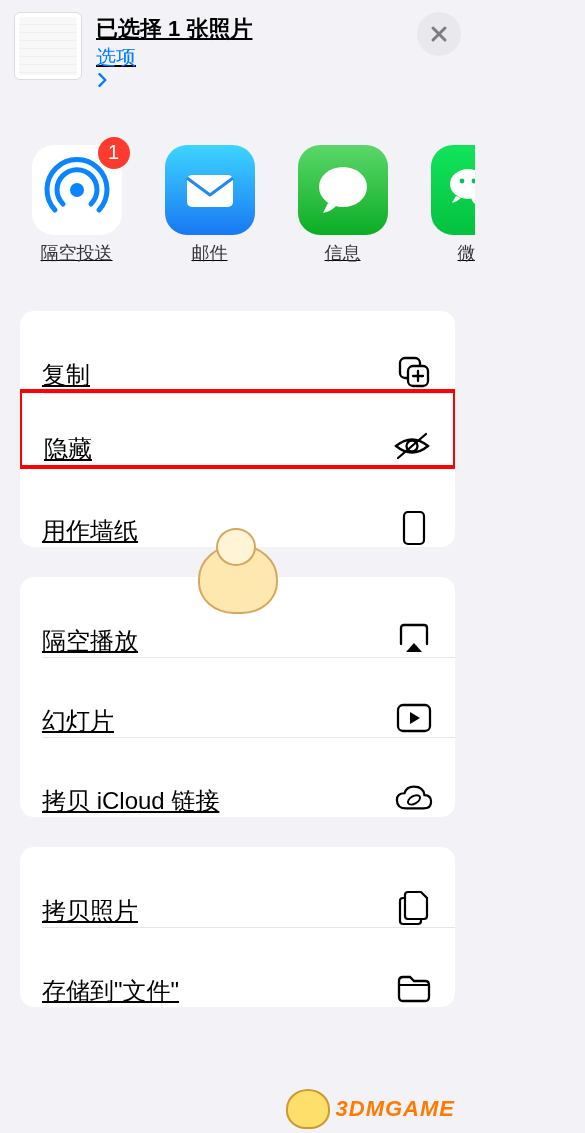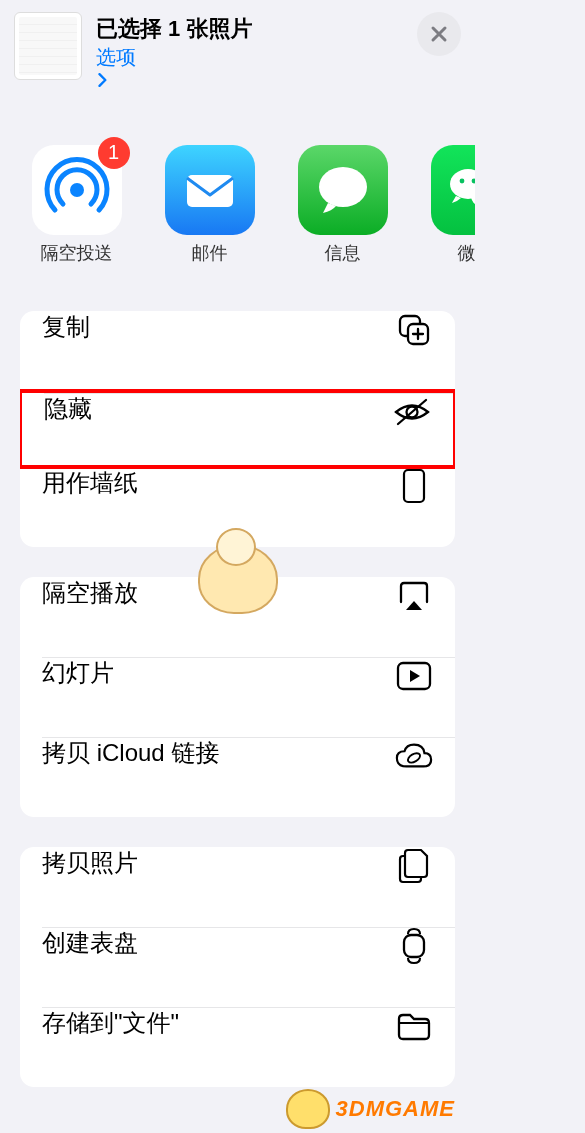--- a/index.html
+++ b/index.html
@@ -1,17 +1,17 @@
 <!DOCTYPE html>
 <html><head>
 <meta charset="utf-8">
 <style>
   * { margin: 0; padding: 0; box-sizing: border-box; }
   html, body { width: 585px; height: 1133px; background: #f2f2f7; font-family: -apple-system, "PingFang SC", "Helvetica Neue", sans-serif; overflow: hidden; }
-  .sheet { width: 475px; height: 1133px; background: #f2f2f7; position: relative; }
+  .sheet { width: 475px; height: 1133px; background: #f2f2f7; position: relative; text-decoration: underline; }
 
   
   .header { display: flex; align-items: flex-start; padding: 12px 14px 18px 14px; }
   .thumb { width: 68px; height: 68px; border-radius: 6px; background: #fff; border: 1px solid #ddd; margin-right: 14px; flex-shrink: 0; padding: 4px; }
   .thumb-inner { width: 100%; height: 100%; background: repeating-linear-gradient(#f8f8f8,#f8f8f8 7px,#f0f0f0 7px,#f0f0f0 8px); border-radius: 2px; }
   .header-text { flex: 1; padding-top: 2px; }
   .title { font-size: 22px; font-weight: 600; color: #000; line-height: 1.35; }
   .options { font-size: 20px; color: #007aff; display: flex; gap: 2px; cursor: pointer; flex-direction: column; }
   .options svg { width: 14px; height: 14px; }
   .close { width: 44px; height: 44px; border-radius: 22px; background: #e9e9ed; display: flex; align-items: center; justify-content: center; cursor: pointer; flex-shrink: 0; margin-left: 8px; }
@@ -23,21 +23,21 @@
   .app-icon { width: 90px; height: 90px; border-radius: 22px; position: relative; display: flex; align-items: center; justify-content: center; }
   .app-label { margin-top: 6px; font-size: 18px; color: #333; }
   .badge { position: absolute; top: -8px; right: -8px; min-width: 32px; height: 32px; border-radius: 16px; background: #ff3b30; color: #fff; font-size: 20px; display: flex; align-items: center; justify-content: center; font-weight: 500; }
   .partial-app { width: 40px; flex-shrink: 0; }
   .partial-icon { width: 90px; height: 90px; border-radius: 22px; background: linear-gradient(135deg,#ffd93b,#ffb800); margin-left: 4px; }
 
   
   .content { padding: 0 20px; }
   .group { background: #fff; border-radius: 14px; margin-top: 30px; overflow: hidden; }
   .group.first { margin-top: 30px; }
-  .row { display: flex; align-items: flex-start; height: 80px; padding: 0 22px; cursor: pointer; position: relative; }
+  .row { display: flex; align-items: flex-end; height: 80px; padding: 0 22px; cursor: pointer; position: relative; }
   .row + .row::before { content:""; position:absolute; left:22px; right:0; top:0; height:1px; background:#e6e6e8; }
   .row-label { flex: 1; font-size: 24px; color: #000; }
   .row-icon { width: 38px; height: 38px; display: flex; align-items: center; justify-content: center; }
   .highlight { border: 4px solid #ff0000; border-radius: 2px; margin: -2px; position: relative; z-index: 1; }
 
   
   .mascot { position: absolute; left: 50%; top: 522px; transform: translateX(-50%); width: 100px; height: 100px; pointer-events: none; }
   .mascot-body { width: 80px; height: 70px; background: #ffe8b0; border: 2px solid #d4a860; border-radius: 50% 50% 45% 45%; position: absolute; bottom: 8px; left: 10px; }
   .mascot-head { width: 40px; height: 38px; background: #fff4d6; border: 2px solid #d4a860; border-radius: 50%; position: absolute; top: 6px; left: 28px; }
 
@@ -192,30 +192,20 @@
       <div class="row">
         <div class="row-label">拷贝照片</div>
         <div class="row-icon">
           <svg width="32" height="36" viewBox="0 0 32 36">
               <path d="M10 2 h13 l6 6 v18 q0 3 -3 3 h-16 q-3 0 -3 -3 v-21 q0 -3 3 -3 Z" fill="none" stroke="#000" stroke-width="2.2"></path>
               <path d="M7 8 h-2 q-3 0 -3 3 v20 q0 3 3 3 h15 q3 0 3 -3 v-2" fill="none" stroke="#000" stroke-width="2.2"></path>
             </svg>
         </div>
       </div>
       <div class="row">
-        <div class="row-label">创建表盘</div>
-        <div class="row-icon">
-          <svg width="26" height="38" viewBox="0 0 26 38">
-              <rect x="3" y="8" width="20" height="22" rx="7" fill="none" stroke="#000" stroke-width="2.3"></rect>
-              <path d="M7 7 Q7 2 13 2 Q19 2 19 7" fill="none" stroke="#000" stroke-width="2.2"></path>
-              <path d="M7 31 Q7 36 13 36 Q19 36 19 31" fill="none" stroke="#000" stroke-width="2.2"></path>
-            </svg>
-        </div>
-      </div>
-      <div class="row">
         <div class="row-label">存储到"文件"</div>
         <div class="row-icon">
           <svg width="36" height="30" viewBox="0 0 36 30">
               <path d="M3 8 q0 -4 4 -4 h7 l4 4 h11 q4 0 4 4 v12 q0 4 -4 4 h-22 q-4 0 -4 -4 Z" fill="none" stroke="#000" stroke-width="2.3"></path>
               <line x1="3" y1="12" x2="33" y2="12" stroke="#000" stroke-width="2"></line>
             </svg>
         </div>
       </div>
     </div>
 

